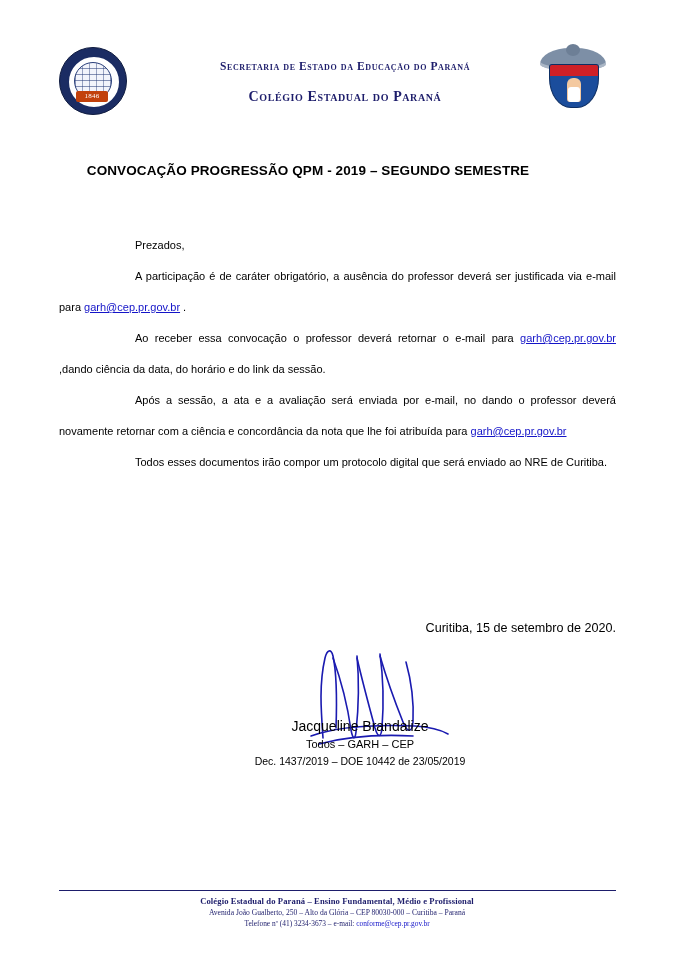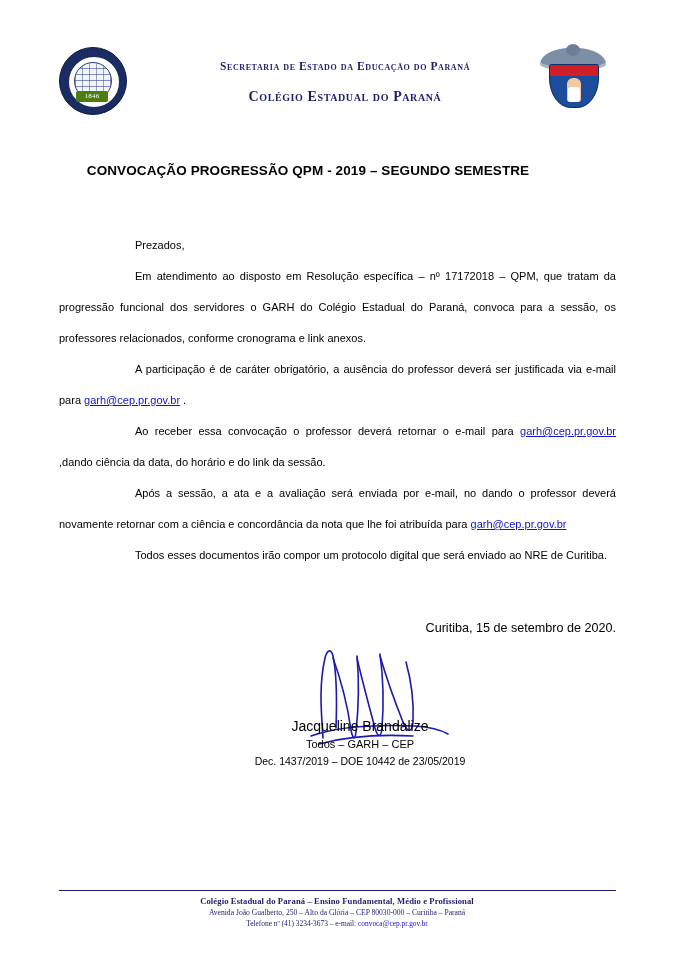--- a/index.html
+++ b/index.html
@@ -62,21 +62,21 @@
     border: 1px solid #2a3f7a;
     background:
       repeating-linear-gradient(0deg, rgba(42,63,122,0.55) 0 1px, transparent 1px 6px),
       repeating-linear-gradient(90deg, rgba(42,63,122,0.45) 0 1px, transparent 1px 7px),
       #f2f4fb;
   }
   .logo-left .capsule {
     position: absolute;
     left: 17px; top: 44px;
     width: 32px; height: 11px;
-    background: #4d7c0f;
+    background: #c2410c;
     border-radius: 2px;
     color: #ffffff;
     font-size: 7px;
     line-height: 11px;
     text-align: center;
     letter-spacing: 0.3px;
     font-family: "Liberation Serif", serif;
   }
 
   .header-titles {
@@ -323,21 +323,20 @@
         <div class="band"></div>
         <div class="figure"></div>
       </div>
     </div>
   </div>
 
   <div class="doc-title">CONVOCAÇÃO PROGRESSÃO QPM - 2019 – SEGUNDO SEMESTRE</div>
 
   <div class="body-text">
     <p class="no-indent" style="text-indent:76px">Prezados,</p>
-    <p>Em atendimento ao disposto em Resolução específica – nº 17172018 – QPM, que tratam da progressão funcional dos servidores o GARH do Colégio Estadual do Paraná, convoca para a sessão, os professores relacionados, conforme cronograma e link anexos.</p>
     <p><span>A participação é de caráter obrigatório, a ausência do professor deverá ser justificada via e-mail para </span><a class="maillink" href="#">garh@cep.pr.gov.br</a><span> .</span></p>
     <p><span>Ao receber essa convocação o professor deverá retornar o e-mail para </span><a class="maillink" href="#">garh@cep.pr.gov.br</a><span> ,dando ciência da data, do horário e do link da sessão.</span></p>
     <p><span>Após a sessão, a ata e a avaliação será enviada por e-mail, no dando o professor deverá novamente retornar com a ciência e concordância da nota que lhe foi atribuída para </span><a class="maillink" href="#">garh@cep.pr.gov.br</a><span></span></p>
     <p>Todos esses documentos irão compor um protocolo digital que será enviado ao NRE de Curitiba.</p>
   </div>
 
   <div class="date-line">Curitiba, 15 de setembro de 2020.</div>
 
   <div class="signature-block">
     <svg class="signature-svg" width="200" height="110" viewBox="0 0 200 110">
@@ -352,16 +351,16 @@
     </svg>
     <div class="sig-name">Jacqueline Brandalize</div>
     <div class="sig-role">Todos – GARH – CEP</div>
     <div class="sig-dec">Dec. 1437/2019 – DOE 10442  de 23/05/2019</div>
   </div>
 
   <div class="footer-rule"></div>
   <div class="footer">
     <div class="footer-1">Colégio Estadual do Paraná – Ensino Fundamental, Médio e Profissional</div>
     <div class="footer-2">Avenida João Gualberto, 250 – Alto da Glória – CEP 80030-000 – Curitiba – Paraná</div>
-    <div class="footer-3"><span>Telefone nº (41) 3234-3673 – e-mail: </span><span class="mail">convoca@cep.pr.gov.br</span></div>
+    <div class="footer-3"><span>Telefone nº (41) 3234-3673 – e-mail: </span><span class="mail">conforme@cep.pr.gov.br</span></div>
   </div>
 
 </div>
 
 </body></html>

